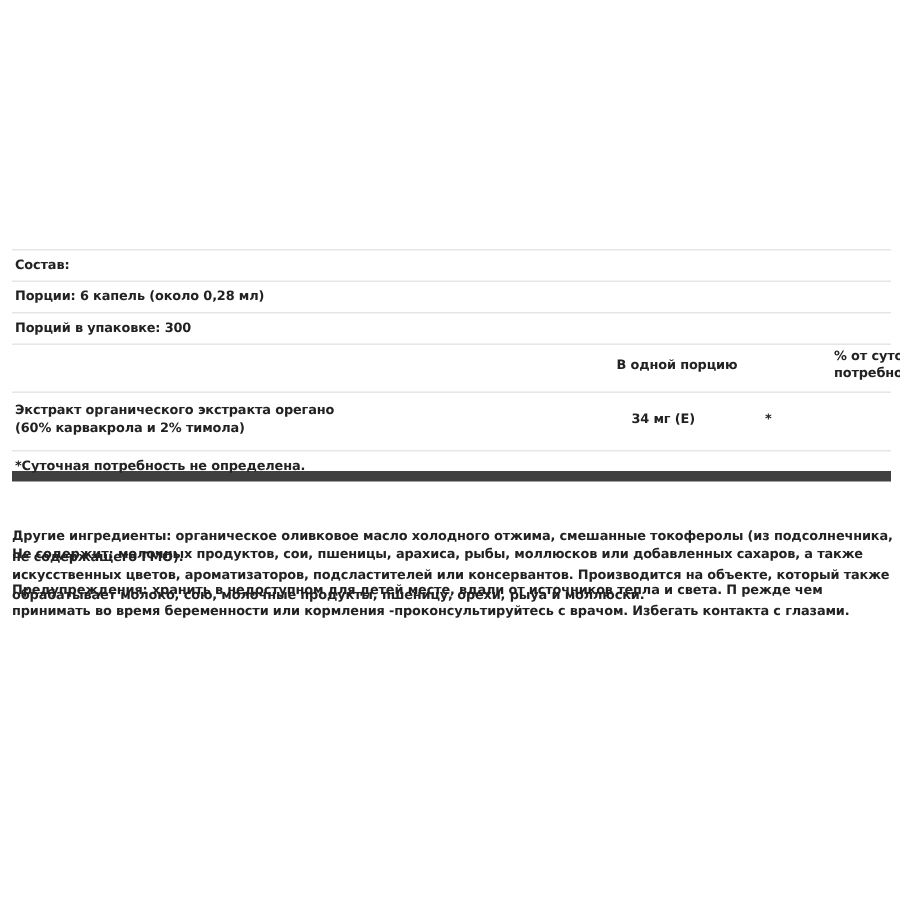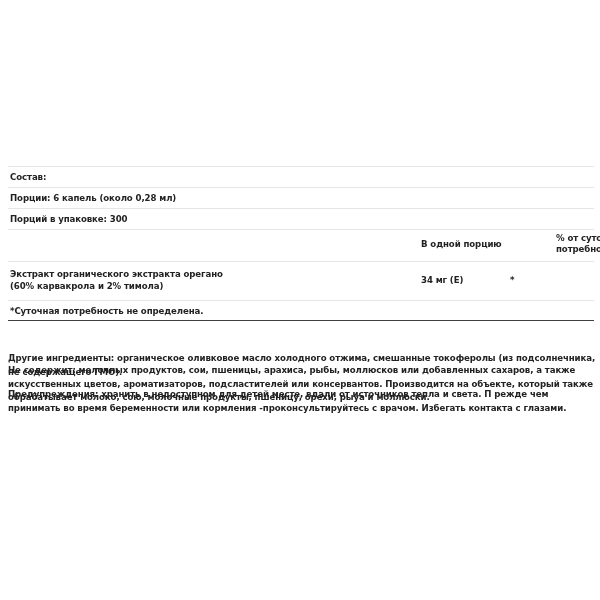--- a/index.html
+++ b/index.html
@@ -33,21 +33,21 @@
       height: 21px;
       line-height: 21px;
       padding-left: 2px;
     }
     .row-header {
       height: 32px;
       position: relative;
     }
     .row-header .col-amount {
       position: absolute;
-      left: 413px;
+      left: 403px;
       top: 9px;
       line-height: 11px;
     }
     .row-header .col-dv {
       position: absolute;
       left: 502px;
       top: 3px;
       line-height: 11px;
       width: 80px;
       margin-left: 46px;
@@ -72,21 +72,21 @@
     .row-ingredient .ing-dv {
       position: absolute;
       left: 502px;
       top: 12px;
       line-height: 12px;
     }
     .row-footnote {
       height: 21px;
       line-height: 21px;
       padding-left: 2px;
-      border-bottom: 1px solid #404040;
+      border-bottom: 7px solid #404040;
     }
     .para {
       position: absolute;
       left: 8px;
       width: 590px;
       line-height: 13.5px;
     }
     .p1 { top: 331px; margin-top: 21px; }
     .p2 { top: 364px; }
     .p3 { top: 388px; }

